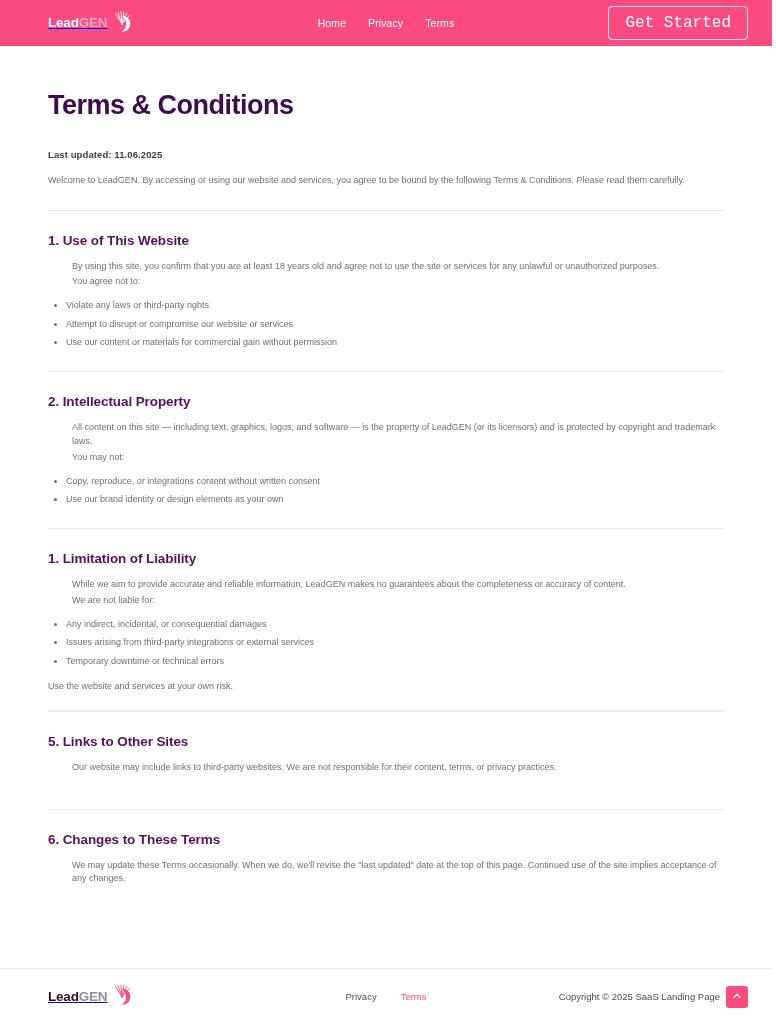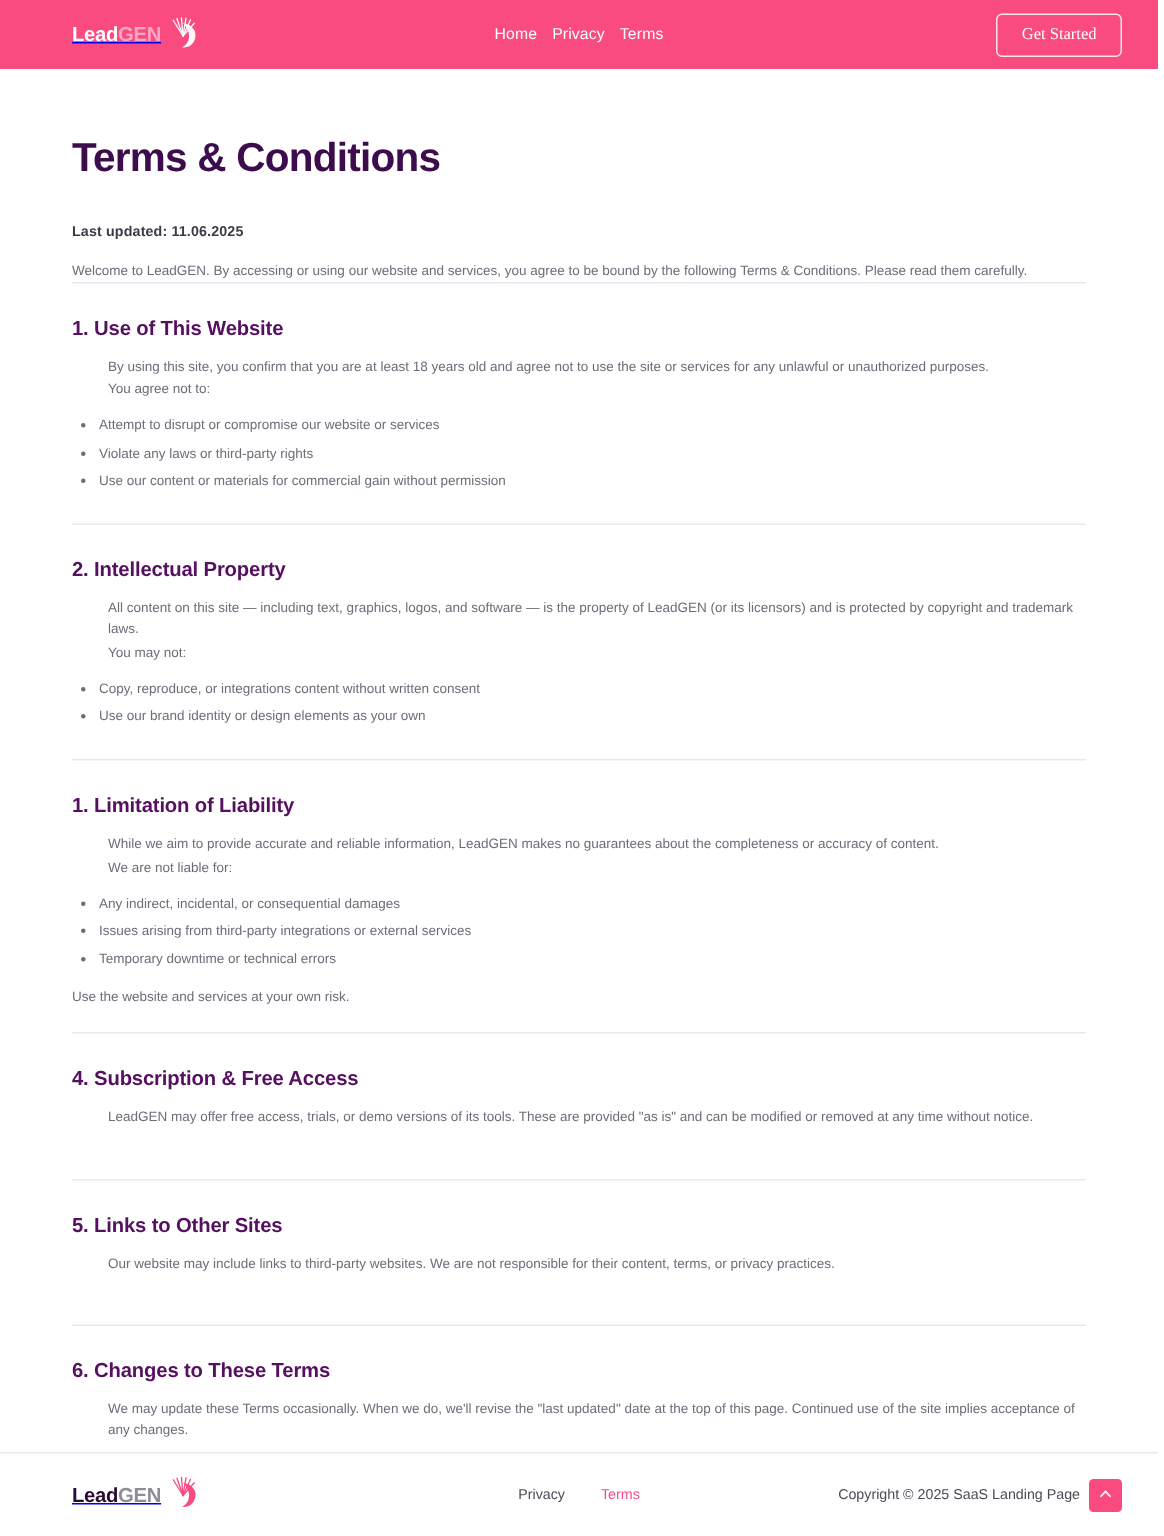--- a/index.html
+++ b/index.html
@@ -28,37 +28,37 @@
   .logo-gen-light { color: #f9a8c4; }
   .logo-lead-dark { color: #2b0a33; }
   .logo-gen-dark { color: #8d8d99; }
   .logo-mark { width: 24px; height: 24px; margin-left: 1px; margin-top: -3px; flex: 0 0 24px; }
 
   .nav {
     position: absolute;
     left: 0; right: 0;
     display: flex;
     justify-content: center;
-    gap: 10px;
+    gap: 22px;
     pointer-events: none;
   }
   .nav > * { pointer-events: auto; }
   .nav-link {
     color: #ffffff;
     font-size: 10.5px;
     text-decoration: none;
     letter-spacing: 0.1px;
   }
   .header-right { margin-left: auto; display: flex; align-items: center; }
   .btn-get-started {
     border: 1px solid rgba(255,255,255,0.85);
     color: #ffffff;
     background: transparent;
-    font-size: 11px;
-    font-family: Liberation Serif, serif;
+    font-size: 16px;
+    font-family: Liberation Mono, monospace;
     border-radius: 4px;
     padding: 8px 16px;
     cursor: pointer;
     line-height: 1;
   }
 
   
   .main {
     flex: 1 1 auto;
     padding: 44px 48px 0 48px;
@@ -75,20 +75,21 @@
     font-size: 9.5px;
     font-weight: 700;
     color: #3b3b47;
     letter-spacing: 0.1px;
     margin-bottom: 14px;
   }
   .intro {
     font-size: 9px;
     color: #6d6d7a;
     line-height: 1.5;
+    margin-bottom: 22px;
   }
   .divider {
     height: 1px;
     background: #ece7ef;
     width: 100%;
   }
   .section { padding-top: 22px; }
   .section-title {
     font-size: 13.5px;
     font-weight: 700;
@@ -225,22 +226,22 @@
 
     <div class="divider"></div>
 
     <div class="section">
       <h2 class="section-title">1. Use of This Website</h2>
       <div class="section-body">
         <p>By using this site, you confirm that you are at least 18 years old and agree not to use the site or services for any unlawful or unauthorized purposes.</p>
         <p>You agree not to:</p>
       </div>
       <ul class="section-list">
+        <li>Violate any laws or third-party rights</li>
         <li>Attempt to disrupt or compromise our website or services</li>
-        <li>Violate any laws or third-party rights</li>
         <li>Use our content or materials for commercial gain without permission</li>
       </ul>
       <div class="section-spacer"></div>
     </div>
 
     <div class="divider"></div>
 
     <div class="section">
       <h2 class="section-title">2. Intellectual Property</h2>
       <div class="section-body">
@@ -266,28 +267,20 @@
         <li>Any indirect, incidental, or consequential damages</li>
         <li>Issues arising from third-party integrations or external services</li>
         <li>Temporary downtime or technical errors</li>
       </ul>
       <p class="section-after">Use the website and services at your own risk.</p>
       <div class="section-spacer"></div>
     </div>
 
     <div class="divider"></div>
 
-    <div class="section">
-      <h2 class="section-title">4. Subscription &amp; Free Access</h2>
-      <div class="section-body">
-        <p>LeadGEN may offer free access, trials, or demo versions of its tools. These are provided "as is" and can be modified or removed at any time without notice.</p>
-      </div>
-      <div class="section-spacer"></div>
-      <div class="section-spacer"></div>
-    </div>
 
     <div class="divider"></div>
 
     <div class="section">
       <h2 class="section-title">5. Links to Other Sites</h2>
       <div class="section-body">
         <p>Our website may include links to third-party websites. We are not responsible for their content, terms, or privacy practices.</p>
       </div>
       <div class="section-spacer"></div>
       <div class="section-spacer"></div>

